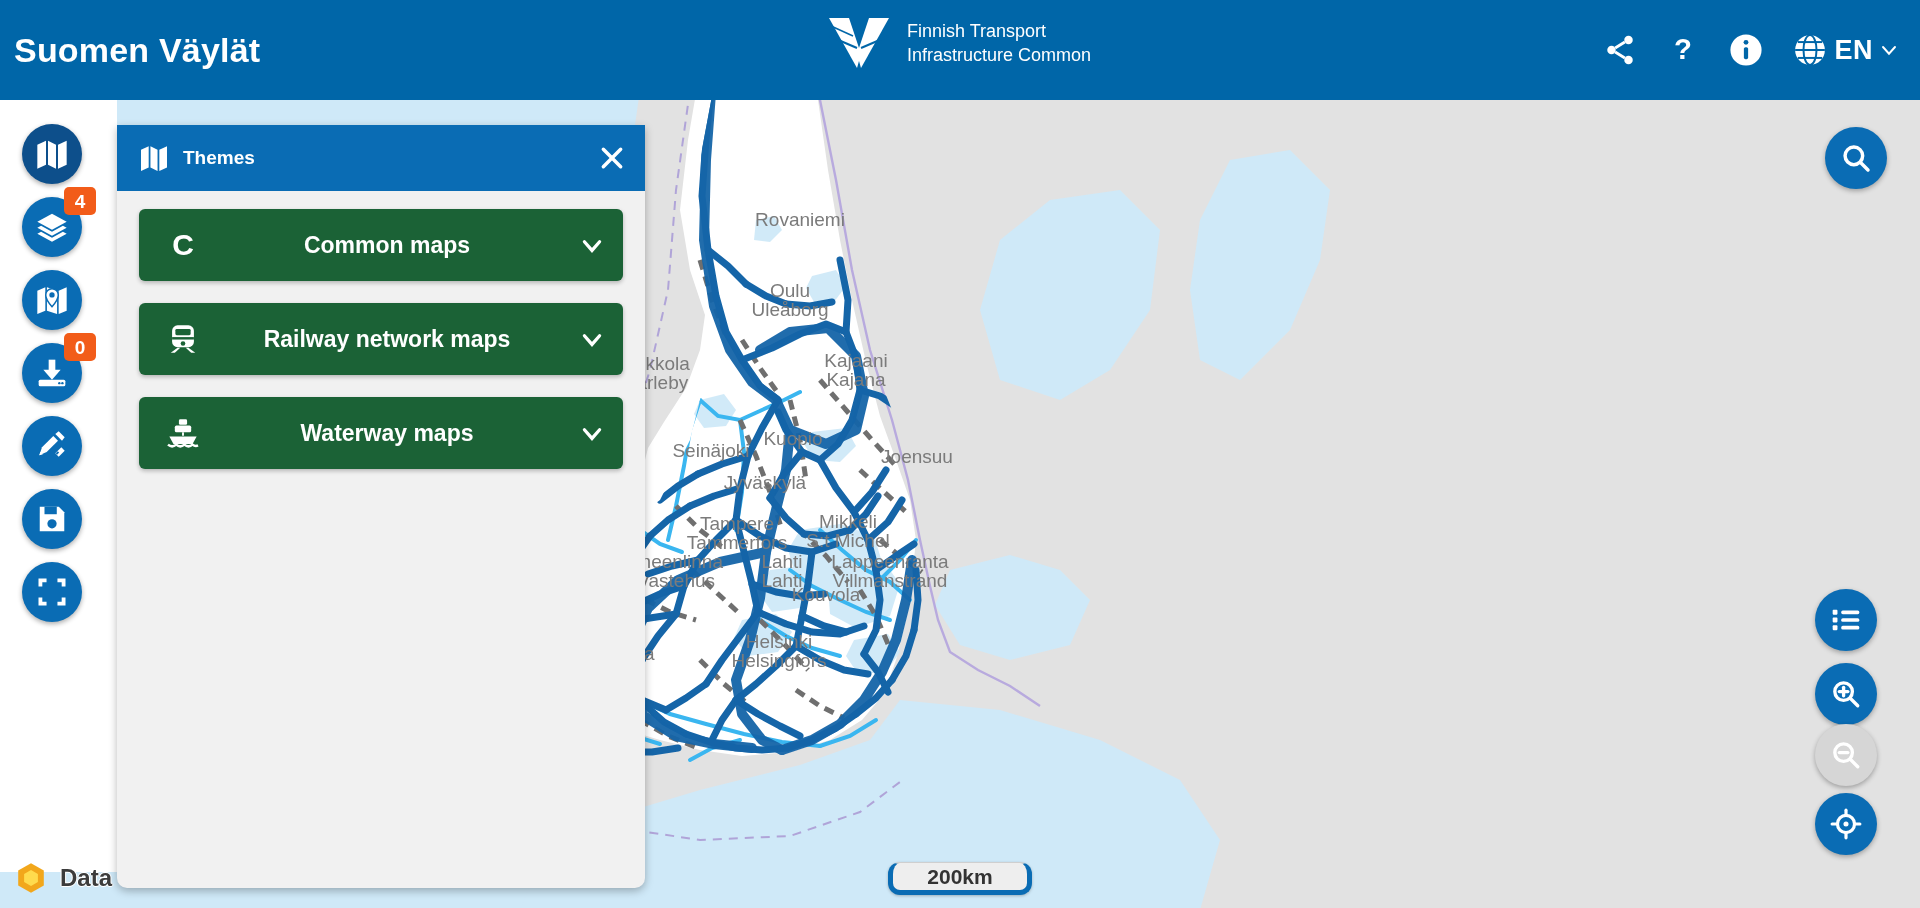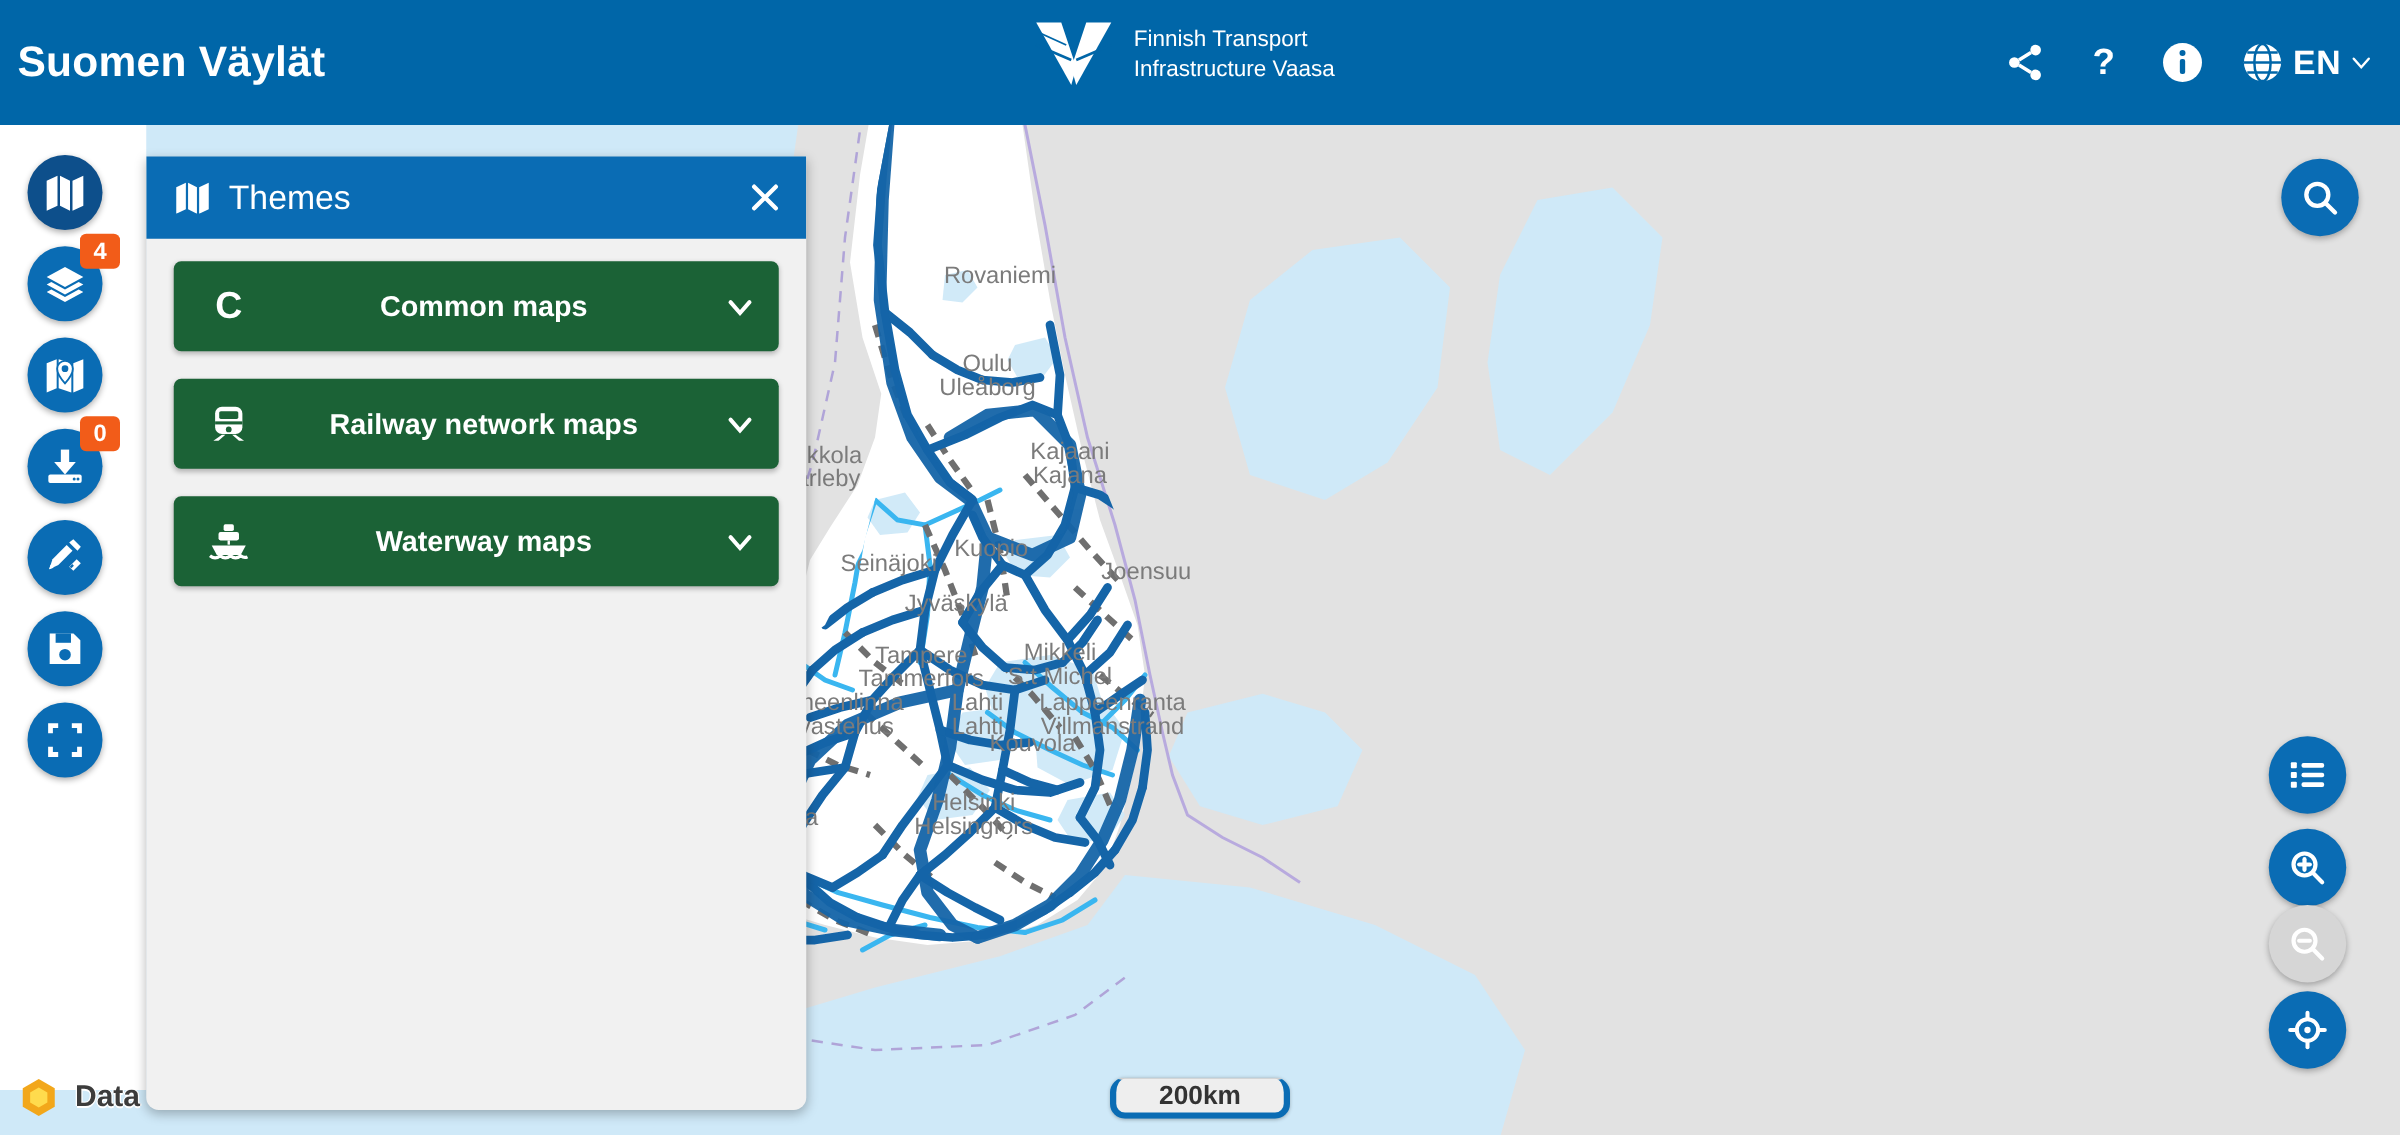--- a/index.html
+++ b/index.html
@@ -100,21 +100,21 @@
     overflow: hidden;
   }
   .panel-head {
     height: 66px; background: #0a6cb4;
     display: flex; align-items: center;
     padding: 0 20px 0 22px;
     flex: none;
   }
   .panel-head-icon { width: 30px; height: 26px; flex: none; }
   .panel-title {
-    color: #fff; font-size: 27px; font-weight: normal;
+    color: #fff; font-size: 19px; font-weight: bold;
     margin-left: 14px; flex: 1;
   }
   .panel-close { width: 26px; height: 26px; cursor: pointer; flex: none; }
   .panel-body { padding: 18px 22px 0 22px; flex: 1; }
 
   .theme-btn {
     position: relative;
     width: 100%; height: 72px;
     margin-bottom: 22px;
     background: #1b6236;
@@ -368,21 +368,21 @@
     <div class="brand">
       <svg class="brand-mark" viewBox="0 0 64 58">
         <polygon points="2,4 22,4 34,40 30,54" fill="#ffffff"></polygon>
         <polygon points="62,4 42,4 30,40 34,54" fill="#ffffff"></polygon>
         <line x1="2" y1="22" x2="30" y2="34" stroke="#0066a8" stroke-width="2"></line>
         <line x1="62" y1="22" x2="34" y2="34" stroke="#0066a8" stroke-width="2"></line>
         <line x1="4" y1="12" x2="26" y2="22" stroke="#0066a8" stroke-width="1.5"></line>
       </svg>
       <div class="brand-text">
         <div>Finnish Transport</div>
-        <div>Infrastructure Vaasa</div>
+        <div>Infrastructure Common</div>
       </div>
     </div>
 
     <div class="header-tools">
       <div class="htool">
         <svg width="34" height="34" viewBox="0 0 24 24" fill="#fff">
           <circle cx="18" cy="5" r="3"></circle>
             <circle cx="6" cy="12" r="3"></circle>
             <circle cx="18" cy="19" r="3"></circle>
           <path d="M8.6 10.6 L15.4 6.4 M8.6 13.4 L15.4 17.6" stroke="#fff" stroke-width="2"></path>

